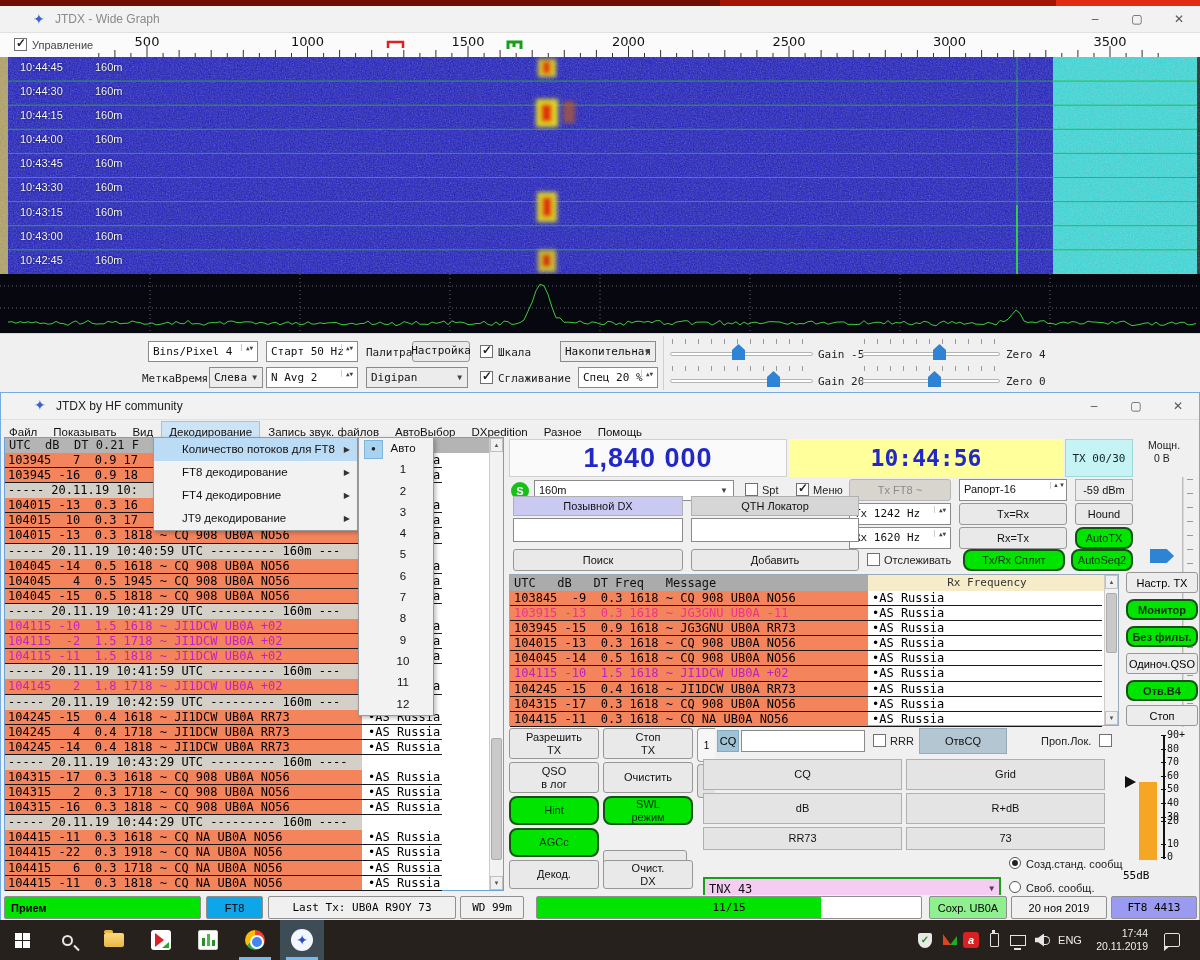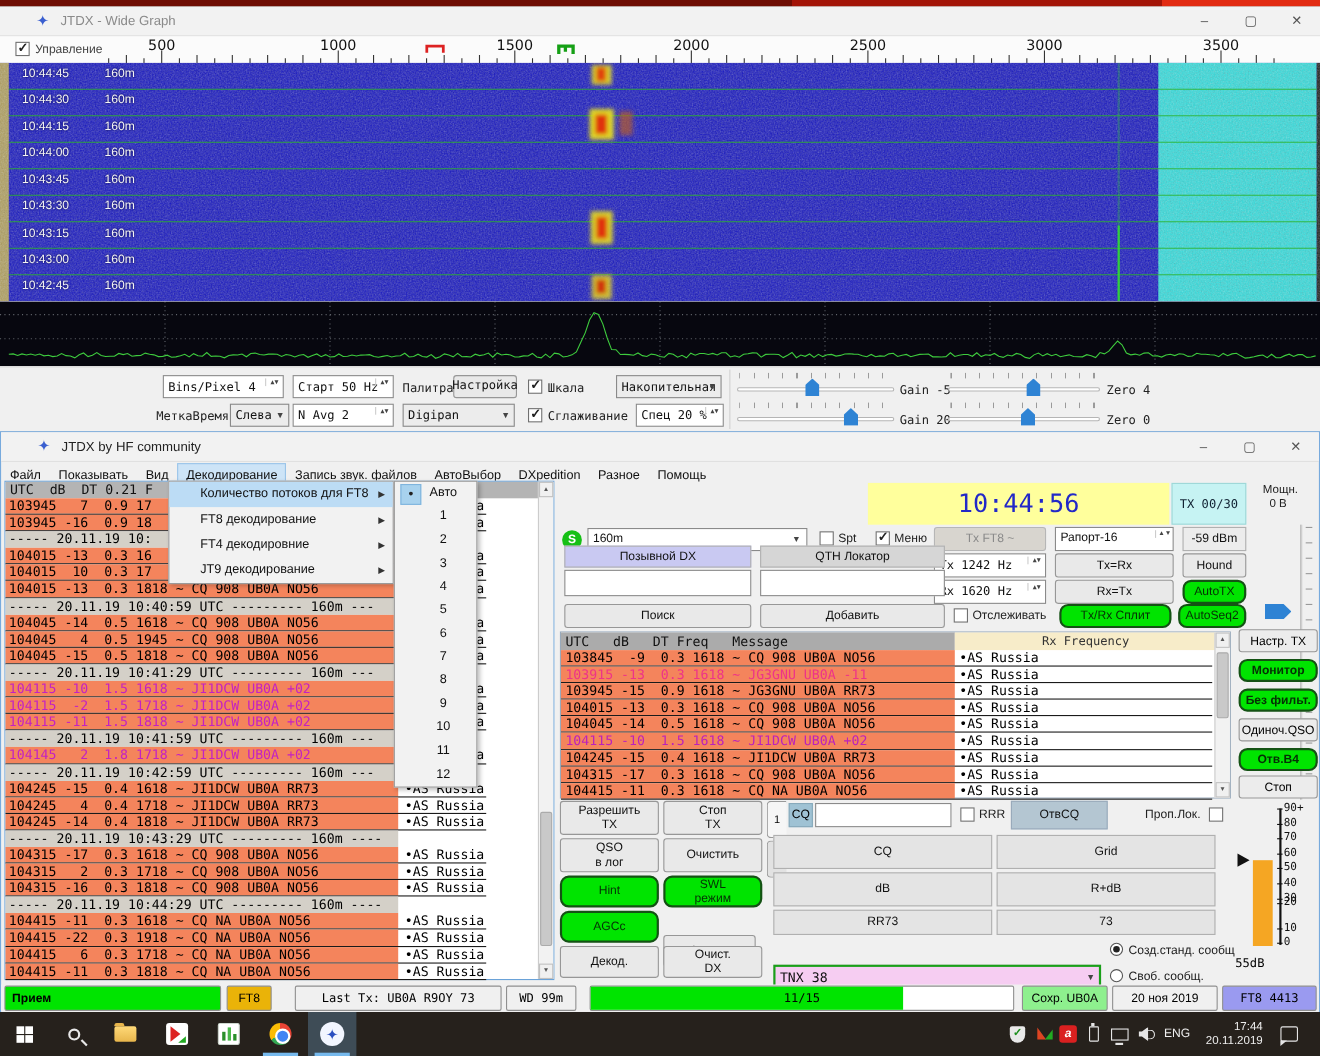--- a/index.html
+++ b/index.html
@@ -451,22 +451,25 @@
         <div class="smitem">5</div>
         <div class="smitem">6</div>
         <div class="smitem">7</div>
         <div class="smitem">8</div>
         <div class="smitem">9</div>
         <div class="smitem">10</div>
         <div class="smitem">11</div>
         <div class="smitem">12</div>
       </div>
 
+    <div class="abs" style="left:508px;top:46px;width:278px;height:38px;background:#fafafa;border:1px solid #d0d0d0;display:flex;align-items:center;justify-content:center">
+      <span style="font-size:27px;font-weight:bold;color:#2228c8;letter-spacing:1px">1,840 000</span>
+    </div>
     <div class="abs" style="left:788px;top:46px;width:274px;height:38px;background:#ffff9c;display:flex;align-items:center;justify-content:center">
-      <span class="mono" style="font-size:23px;font-weight:normal;color:#2228c8">10:44:56</span>
+      <span class="mono" style="font-size:23px;font-weight:bold;color:#2228c8">10:44:56</span>
     </div>
     <div class="abs" style="left:1064px;top:46px;width:68px;height:38px;background:#c6f3f3;border:1px solid #9fd8d8;display:flex;align-items:center;justify-content:center">
       <span class="mono" style="font-size:11px;color:#123">TX 00/30</span>
     </div>
 
     <div class="abs" style="left:1137px;top:44px;width:61px;height:290px">
       <span class="label" style="left:10px;top:2px;font-size:10.5px">Мощн.</span>
       <span class="label" style="left:16px;top:15px;font-size:10.5px">0 В</span>
       <div class="abs" style="left:44px;top:40px;width:2px;height:250px;background:#d8d8d8;border-left:1px solid #bbb"></div>
       <div class="abs" id="pwr-ticks" style="left:49px;top:42px;width:8px;height:248px">
@@ -617,21 +620,21 @@
 
     <div class="btn flat" style="left:702px;top:366px;width:199px;height:31px">CQ</div>
     <div class="btn flat" style="left:702px;top:400px;width:199px;height:31px">dB</div>
     <div class="btn flat" style="left:905px;top:366px;width:199px;height:31px">Grid</div>
     <div class="btn flat" style="left:905px;top:400px;width:199px;height:31px">R+dB</div>
     <div class="btn flat" style="left:702px;top:434px;width:199px;height:23px">RR73</div>
     <div class="btn flat" style="left:905px;top:434px;width:199px;height:23px">73</div>
 
     <span class="radio sel" style="left:1008px;top:464px"></span>
     <span class="cblabel" style="left:1025px;top:465px">Созд.станд. сообщ</span>
-    <div class="field combo mono" style="left:702px;top:484px;width:298px;height:21px;background:#f6cdf2;border:2px solid #19a019;font-size:12px">TNX 38</div>
+    <div class="field combo mono" style="left:702px;top:484px;width:298px;height:21px;background:#f6cdf2;border:2px solid #19a019;font-size:12px">TNX 43</div>
     <span class="radio" style="left:1008px;top:488px"></span>
     <span class="cblabel" style="left:1025px;top:489px">Своб. сообщ.</span>
 
     <div class="abs" style="left:1122px;top:340px;width:76px;height:158px">
       <div class="abs" style="left:40px;top:2px;width:2px;height:124px;background:#111"></div>
       <div>
 
       <span class="mlabel" style="top: -4px;">90+</span>
           <span class="mlabel" style="top: 9.6px;">80</span>
           <span class="mlabel" style="top: 23.2px;">70</span>
@@ -643,21 +646,21 @@
           <span class="mlabel" style="top: 104.8px;">10</span>
           <span class="mlabel" style="top: 118.4px;">0</span>
         </div>
       <div class="abs" style="left:16px;top:49px;width:18px;height:78px;background:#f5a623"></div>
       <div class="abs" style="left:2px;top:43px;width:0;height:0;border-left:11px solid #111;border-top:6px solid transparent;border-bottom:6px solid transparent"></div>
       <span class="abs mono" style="left:0;top:136px;font-size:11px">55dB</span>
     </div>
 
     <div class="abs" style="left:0;top:502px;width:1198px;height:25px;background:#f0f0f0">
       <div class="seg" style="left:3px;top:1px;width:197px;background:#00e400;font-weight:bold">Прием</div>
-      <div class="seg" style="left:205px;top:1px;width:41px;background:#eab308;justify-content:center">FT8</div>
+      <div class="seg" style="left:205px;top:1px;width:57px;background:#0ea5e9;justify-content:center">FT8</div>
       <div class="seg mono" style="left:267px;top:1px;width:188px;justify-content:center;font-size:11px">Last Tx: UB0A R9OY 73</div>
       <div class="seg mono" style="left:459px;top:1px;width:64px;justify-content:center;font-size:11px">WD 99m</div>
       <div class="seg" style="left:535px;top:1px;width:386px;background:#fff;padding:0">
         <div class="abs" style="left:0;top:0;width:74%;height:100%;background:#00e400"></div>
         <span class="abs mono" style="left:0;right:0;text-align:center;font-size:11px">11/15</span>
       </div>
       <div class="seg" style="left:928px;top:1px;width:78px;background:#8ef08e;justify-content:center">Сохр. UB0A</div>
       <div class="seg" style="left:1010px;top:1px;width:96px;justify-content:center">20 ноя 2019</div>
       <div class="seg mono" style="left:1110px;top:1px;width:86px;background:#9a9af0;justify-content:center;font-size:11px">FT8  4413</div>
     </div>

